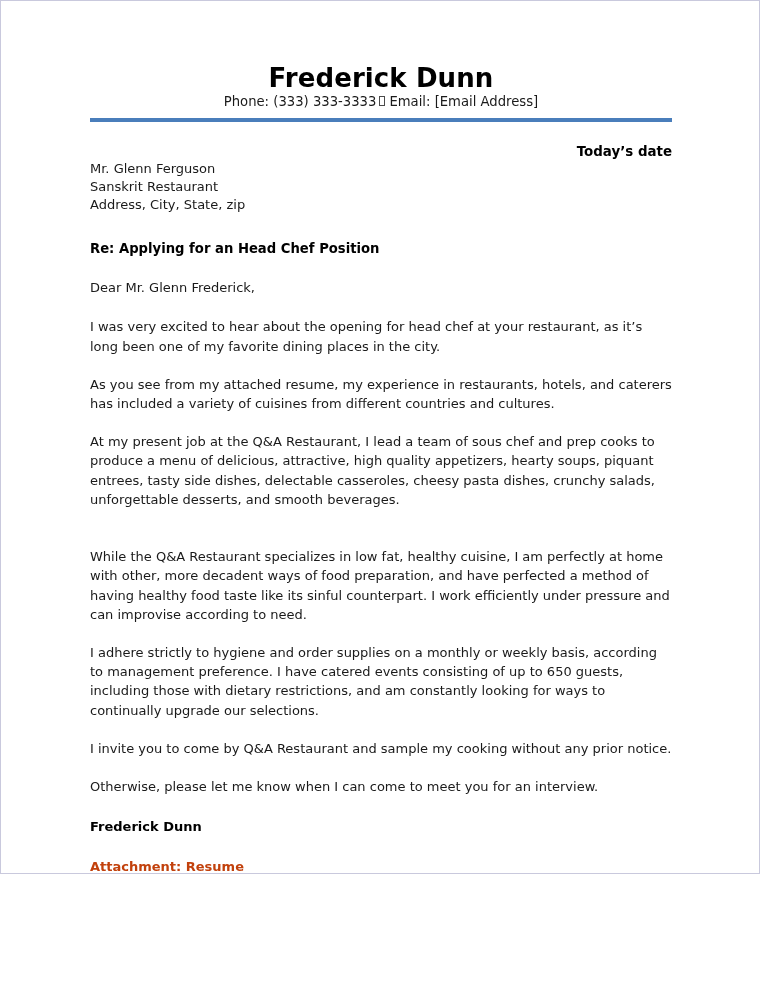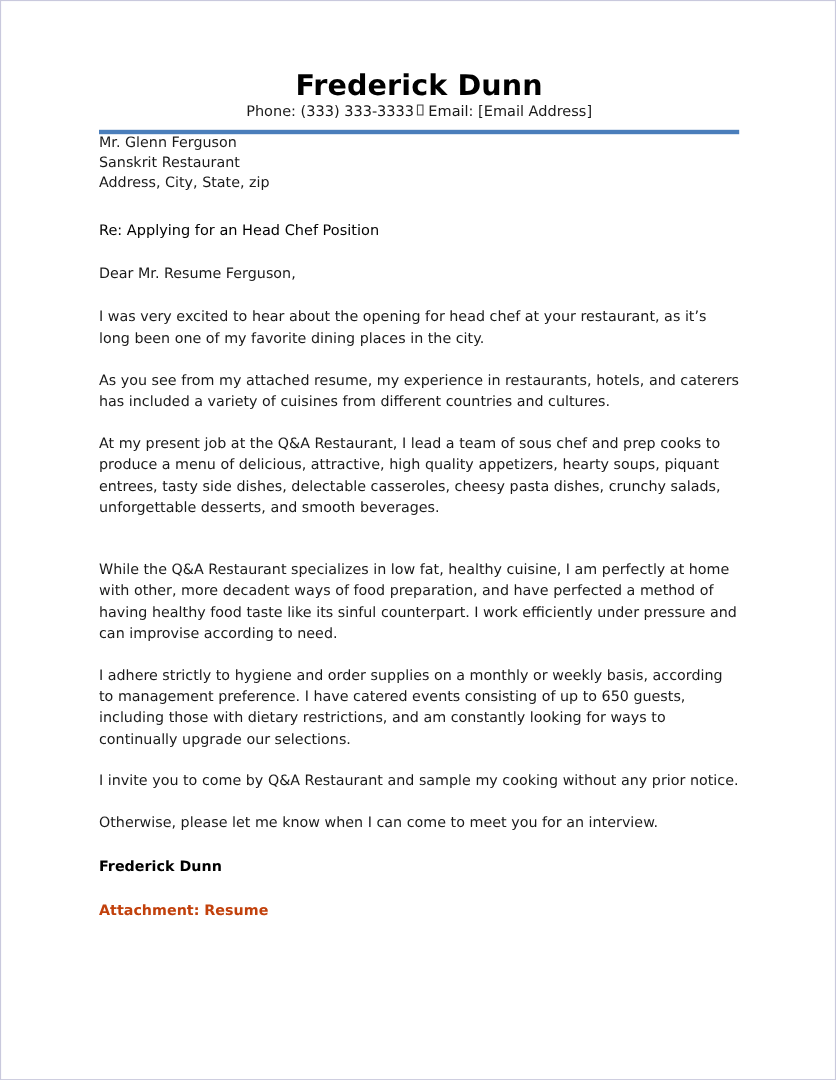--- a/index.html
+++ b/index.html
@@ -11,21 +11,21 @@
     height: 982px;
     background: #ffffff;
     font-family: "DejaVu Sans", sans-serif;
     -webkit-font-smoothing: antialiased;
   }
 
   .page {
     position: relative;
     box-sizing: border-box;
     width: 760px;
-    height: 982px;
+    height: 874px;
     background: #ffffff;
     border: 1px solid #c9c9dd;
     overflow: hidden;
   }
 
   .sheet {
     position: absolute;
     left: 89px;
     top: 0;
     width: 582px;
@@ -87,21 +87,21 @@
     font-size: 13px;
     color: #1a1a1a;
     line-height: 18.2px;
   }
   .recipient div { white-space: nowrap; }
 
   
   .subject {
     margin-top: 26px;
     font-size: 13.2px;
-    font-weight: normal;
+    font-weight: bold;
     color: #000000;
     line-height: 18px;
   }
 
   
   .body-block { margin-top: 0; }
 
   .para {
     font-size: 13px;
     color: #1a1a1a;
@@ -135,32 +135,33 @@
       <div class="lh-name">Frederick Dunn</div>
 
 
       <div class="lh-line">
         <span>Phone: (333) 333-3333</span><span class="sep"></span><span>Email: [Email Address]</span>
       </div>
 
       <div class="rule"></div>
     </div>
 
+    <div class="date-row">Today’s date</div>
 
     <div class="recipient">
       <div>Mr. Glenn Ferguson</div>
       <div>Sanskrit Restaurant</div>
       <div>Address, City, State, zip</div>
     </div>
 
     <div class="subject">Re: Applying for an Head Chef Position</div>
 
     <div class="body-block">
 
-      <div class="para greeting">Dear Mr. Resume Ferguson,</div>
+      <div class="para greeting">Dear Mr. Glenn Frederick,</div>
 
       <div class="para first">I was very excited to hear about the opening for head chef at your restaurant, as it’s long been one of my favorite dining places in the city.</div>
 
       <div class="para">As you see from my attached resume, my experience in restaurants, hotels, and caterers has included a variety of cuisines from different countries and cultures.</div>
 
       <div class="para">At my present job at the Q&amp;A Restaurant, I lead a team of sous chef and prep cooks to produce a menu of delicious, attractive, high quality appetizers, hearty soups, piquant entrees, tasty side dishes, delectable casseroles, cheesy pasta dishes, crunchy salads, unforgettable desserts, and smooth beverages.</div>
 
       <div class="para">
         <br>
         <span>While the Q&amp;A Restaurant specializes in low fat, healthy cuisine, I am perfectly at home with other, more decadent ways of food preparation, and have perfected a method of having healthy food taste like its sinful counterpart. I work efficiently under pressure and can improvise according to need.</span>

